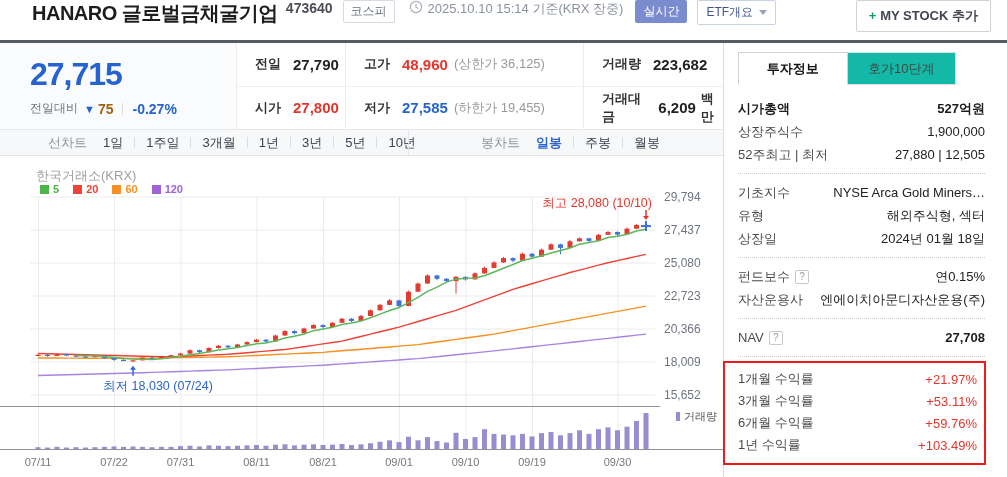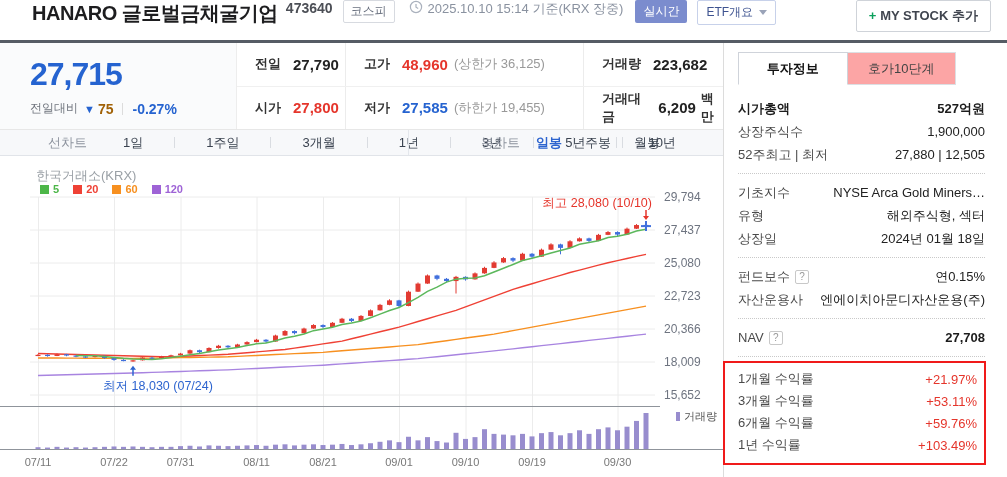--- a/index.html
+++ b/index.html
@@ -42,41 +42,41 @@
   .cell.c1 { width:108px; }
   .cell.c2 { width:238px; border-left:1px solid #ececec; }
   .cell.c3 { flex:1; border-left:1px solid #ececec; }
   .cell .lb { font-size:13px; font-weight:bold; color:#333; margin-right:12px; }
   .cell .vl { font-size:15px; font-weight:bold; color:#222; }
   .cell .vl.red { color:#e5352b; } .cell .vl.blue { color:#2563d0; }
   .cell .ex { font-size:13px; color:#999; margin-left:6px; }
   .cell .un { font-size:13px; color:#333; margin-left:5px; font-weight:bold; }
 
   .tabbar { position:relative; height:26px; background:#f7f8fa; border-bottom:1px solid #e1e4e9;
-            display:flex; align-items:center; font-size:13px; padding-left:48px;gap:20px; }
+            display:flex; align-items:center; font-size:13px; padding-left:48px; }
   .tabbar .grp-label { color:#8d939e; margin-right:16px; }
   .tabbar .t-item { color:#3b4350; cursor:pointer; }
   .tabbar .t-item.sel { color:#2d64cf; font-weight:bold; }
   .tabbar .sep { width:1px; height:11px; background:#d9dce1; margin:0 11px; }
   .tabbar .grp-div { position:absolute; left:408px; top:0; width:1px; height:100%; background:#e4e7ec; }
   .tabbar .right-grp { position:absolute; left:481px; top:0; height:100%; display:flex; align-items:center; }
 
   .chart-wrap { position:relative; width:723px; height:321px; }
   .chart-legend-title { position:absolute; left:36px; top:11px; font-size:13px; color:#9aa0a6; }
   .ma-legend { position:absolute; left:40px; top:27px; font-size:11px; font-weight:bold; display:flex; }
   .ma-legend .mi { display:flex; align-items:center; margin-right:14px; }
   .ma-legend .sq { width:9px; height:9px; margin-right:4px; display:inline-block; }
 
   
   .right-panel { position:absolute; left:723px; top:43px; width:284px; height:434px;
                  border-left:1px solid #dcdcdc; padding:9px 22px 0 14px; }
   .ptabs { display:flex; width:218px; height:33px; margin-bottom:12px; }
   .ptab { flex:1; display:flex; align-items:center; justify-content:center; font-size:13px; cursor:pointer; }
   .ptab.sel { background:#fff; border:1px solid #cfd3da; border-bottom:1px solid #fff; font-weight:bold; color:#111; }
-  .ptab.unsel { background:#fca5a5; border:1px solid #dcdfe3; border-left:none; color:#444; }
+  .ptab.unsel { background:#14b8a6; border:1px solid #dcdfe3; border-left:none; color:#444; }
   .prow { display:flex; justify-content:space-between; align-items:center; min-height:23px; font-size:13px; }
   .prow .pl { color:#4a4a4a; display:flex; align-items:center; }
   .prow .pv { color:#222; text-align:right; }
   .prow.bold .pl, .prow.bold .pv { font-weight:bold; color:#1c1c1c; }
   .dotted { border:none; border-top:1px dotted #c9c9c9; margin:7px 0; }
   .help { display:inline-block; width:14px; height:14px; line-height:12px; text-align:center;
           border:1px solid #c8c8c8; border-radius:2px; color:#999; font-size:10px; background:#fff;
           margin-left:5px; cursor:pointer; }
   .red-box { border:2px solid #f01a1a; margin:4px -1px 0 -15px; padding:5px 7px 7px 13px; }
   .red-box .prow { min-height:22px; }

